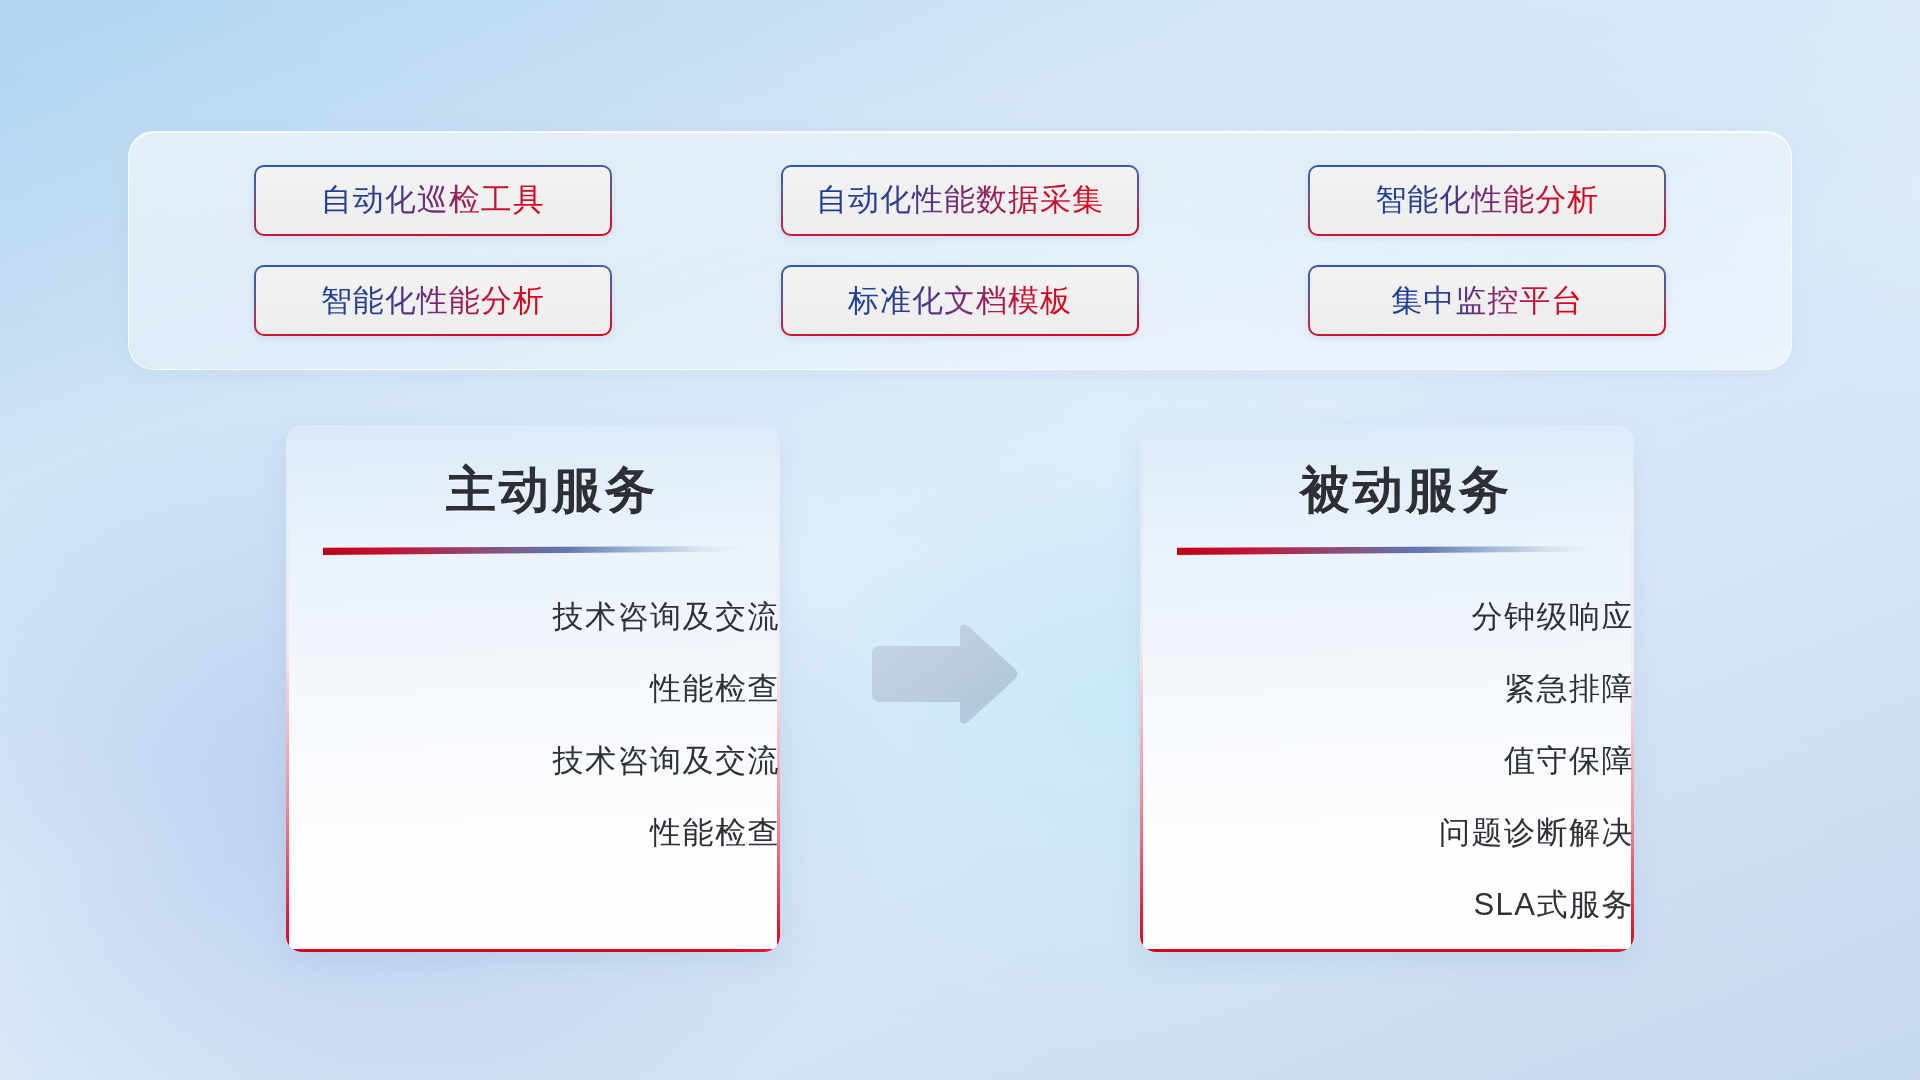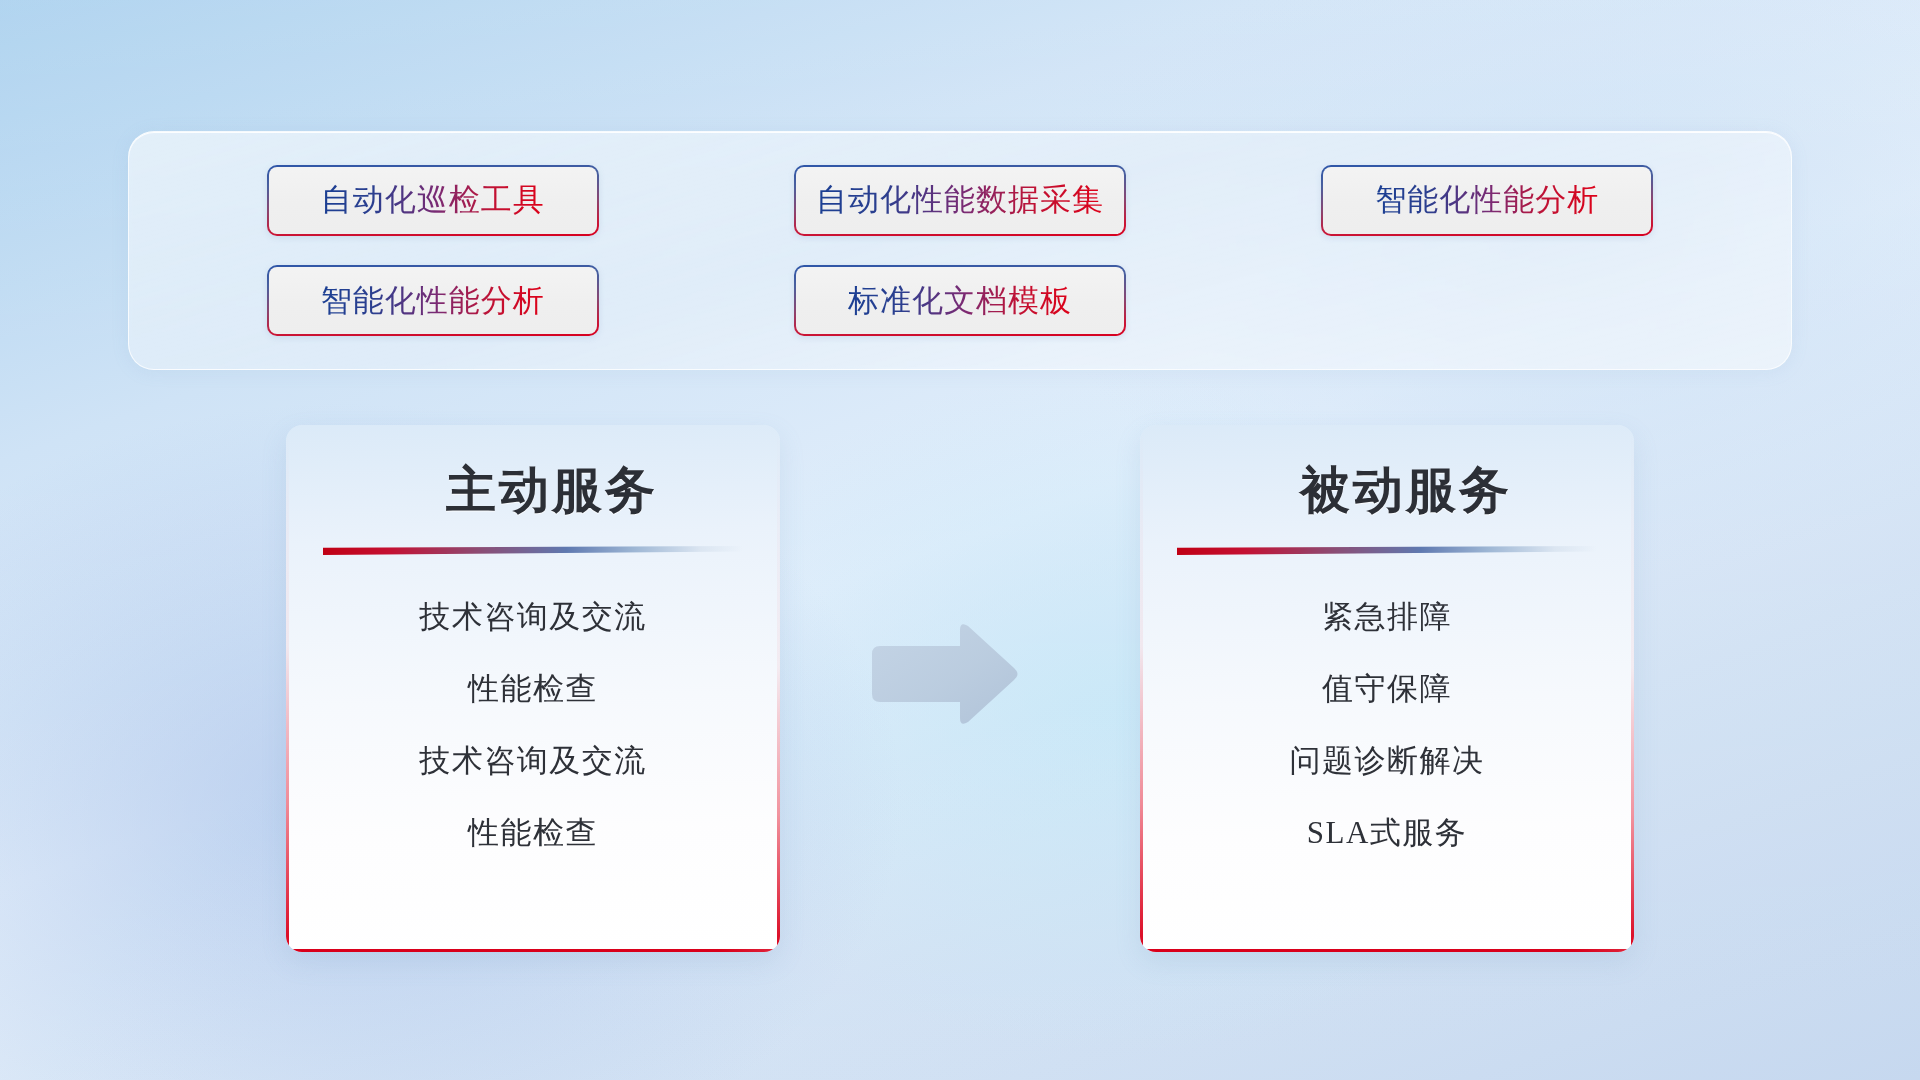--- a/index.html
+++ b/index.html
@@ -49,21 +49,21 @@
     grid-template-rows: repeat(2, 1fr);
     align-items: center;
     justify-items: center;
     padding: 26px 40px;
     row-gap: 16px;
   }
 
   
   .pill {
     position: relative;
-    width: 332px;
+    width: 358px;
     height: 71px;
     border-radius: 10px;
     padding: 2px;
     background: linear-gradient(178deg, #2e56a8 0%, #4a5f9e 26%, #8a4470 56%, #c7193a 82%, #d8001f 100%);
     box-shadow: 0 2px 6px rgba(110,140,180,0.18);
   }
   .pill-inner {
     width: 100%;
     height: 100%;
     border-radius: 8px;
@@ -139,26 +139,25 @@
 
   .card-list {
     margin-top: 26px;
     list-style: none;
     display: flex;
     flex-direction: column;
   }
   .card-list li {
     height: 72px;
     line-height: 72px;
-    text-align: center;
+    text-align: right;
     font-size: 31px;
     color: #2e3138;
     letter-spacing: 1.5px;
     white-space: nowrap;
-    font-family: Liberation Serif, serif;
   }
 
   
   .arrow {
     position: absolute;
     left: 864px;
     top: 620px;
     width: 158px;
     height: 108px;
   }
@@ -195,20 +194,25 @@
       <span class="pill-label">智能化性能分析</span>
     </div>
   </div>
 
   <div class="pill">
     <div class="pill-inner">
       <span class="pill-label">标准化文档模板</span>
     </div>
   </div>
 
+  <div class="pill">
+    <div class="pill-inner">
+      <span class="pill-label">集中监控平台</span>
+    </div>
+  </div>
 
 </div>
 
 <div class="card" id="card-active">
   <div class="card-right-edge"></div>
   <div class="card-title">主动服务</div>
   <div class="card-divider"></div>
   <ul class="card-list">
     <li>技术咨询及交流</li>
     <li>性能检查</li>
@@ -228,18 +232,19 @@
     </defs>
     <path d="M8 34 Q8 26 16 26 L96 26 L96 10 Q96 1 104 6 L150 48 Q157 54 150 60 L104 102 Q96 107 96 98 L96 82 L16 82 Q8 82 8 74 Z" fill="url(#arrGrad)" opacity="0.92"></path>
   </svg>
 </div>
 
 <div class="card" id="card-passive">
   <div class="card-right-edge"></div>
   <div class="card-title">被动服务</div>
   <div class="card-divider"></div>
   <ul class="card-list">
+    <li>分钟级响应</li>
     <li>紧急排障</li>
     <li>值守保障</li>
     <li>问题诊断解决</li>
     <li>SLA式服务</li>
   </ul>
 </div>
 
 </body></html>

